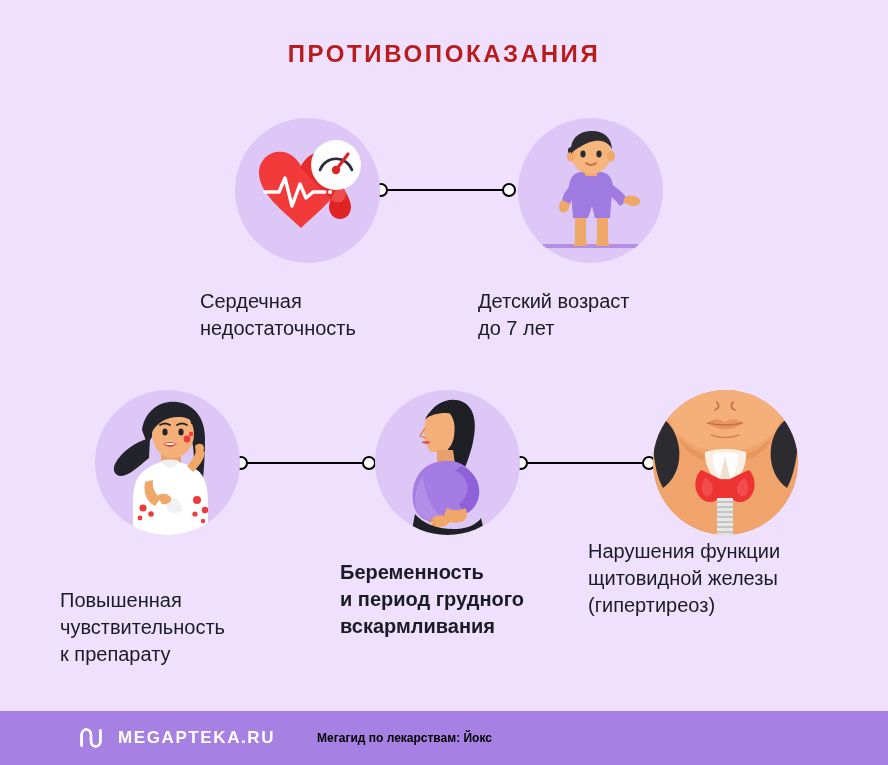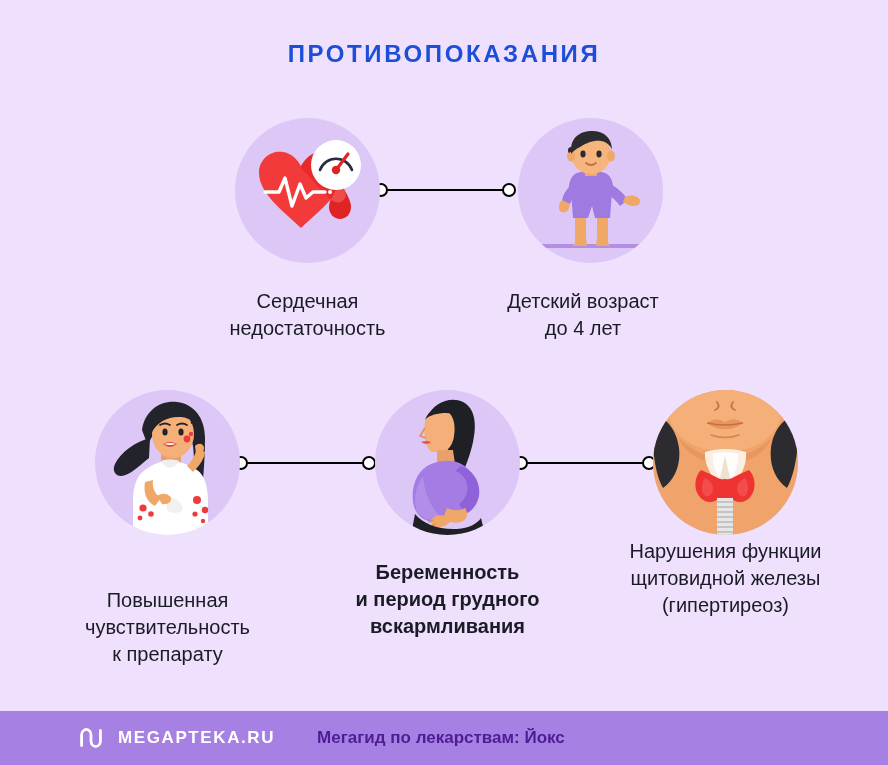--- a/index.html
+++ b/index.html
@@ -24,36 +24,36 @@
   
   .title {
     position: absolute;
     top: 40px;
     left: 0;
     width: 888px;
     text-align: center;
     font-size: 24px;
     font-weight: bold;
     letter-spacing: 2.6px;
-    color: #1d4ed8;
+    color: #b91c1c;
   }
 
   
   .node {
     position: absolute;
   }
   .disc {
     position: absolute;
     border-radius: 50%;
     background: #dcc7f6;
     overflow: hidden;
   }
   .caption {
     position: absolute;
-    text-align: center;
+    text-align: left;
     font-size: 20px;
     line-height: 27px;
     color: #1b1b26;
     white-space: pre-line;
   }
 
   
   .connector {
     position: absolute;
     height: 14px;
@@ -101,22 +101,22 @@
   }
   .footer-brand {
     margin-left: 12px;
     color: #ffffff;
     font-size: 17px;
     font-weight: bold;
     letter-spacing: 1.6px;
   }
   .footer-tagline {
     margin-left: 42px;
-    color: #4c1d95;
-    font-size: 17px;
+    color: #000000;
+    font-size: 12px;
     font-weight: bold;
   }
 
   svg { display: block; }
 </style>
 </head>
 <body>
 
 <div id="page">
 
@@ -180,21 +180,21 @@
         <path d="M53 32 C53 18 64 13 74 13 C86 13 94 20 94 32 C94 30 90 24 83 23 C76 22 68 25 62 29 C58 31 55 33 53 36 Z" fill="#2b2b30"></path>
         <path d="M53 29 C50 29 49 33 51 35 L54 33 Z" fill="#2b2b30"></path>
 
         <ellipse cx="65" cy="36" rx="2.6" ry="3.4" fill="#2b2b30"></ellipse>
         <ellipse cx="81" cy="36" rx="2.6" ry="3.4" fill="#2b2b30"></ellipse>
 
         <path d="M68 45 Q73 49 78 45" fill="none" stroke="#c4704a" stroke-width="1.8" stroke-linecap="round"></path>
       </svg>
     </div>
     <div class="caption" style="left:478px; top:288px; width:210px;">Детский возраст
-до 4 лет</div>
+до 7 лет</div>
   </div>
 
   <div class="connector" style="left:234px; top:456px; width:142px;">
     <div class="conn-line"></div>
     <div class="conn-dot start"></div>
     <div class="conn-dot end"></div>
   </div>
 
   <div class="connector" style="left:514px; top:456px; width:142px;">
     <div class="conn-line"></div>

